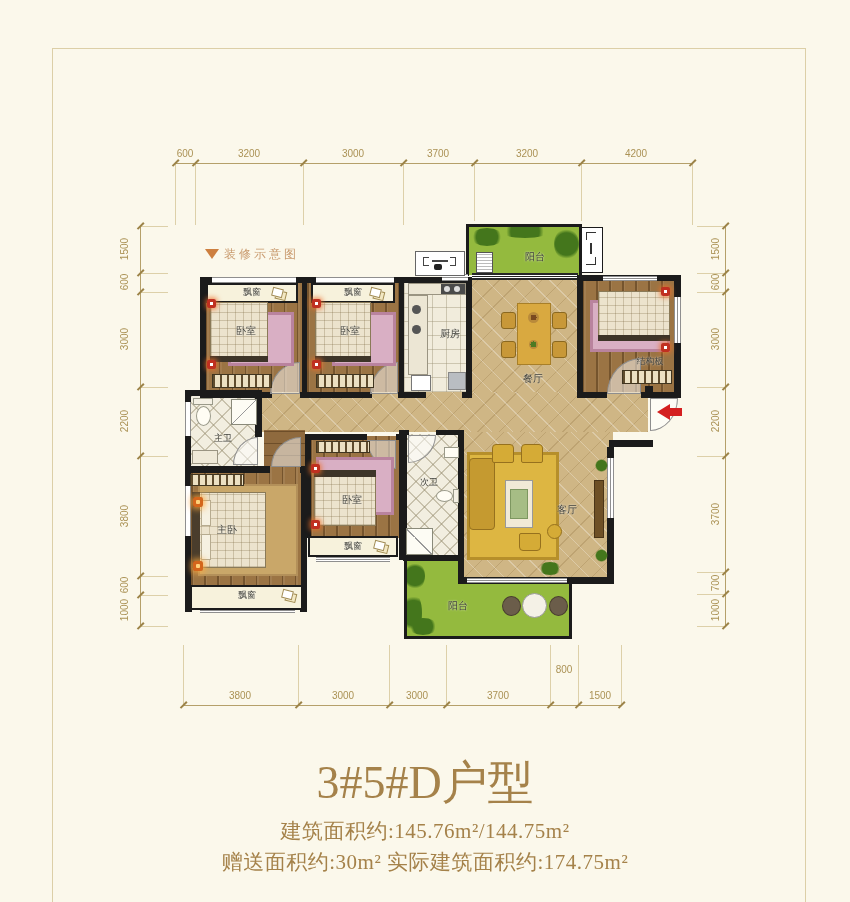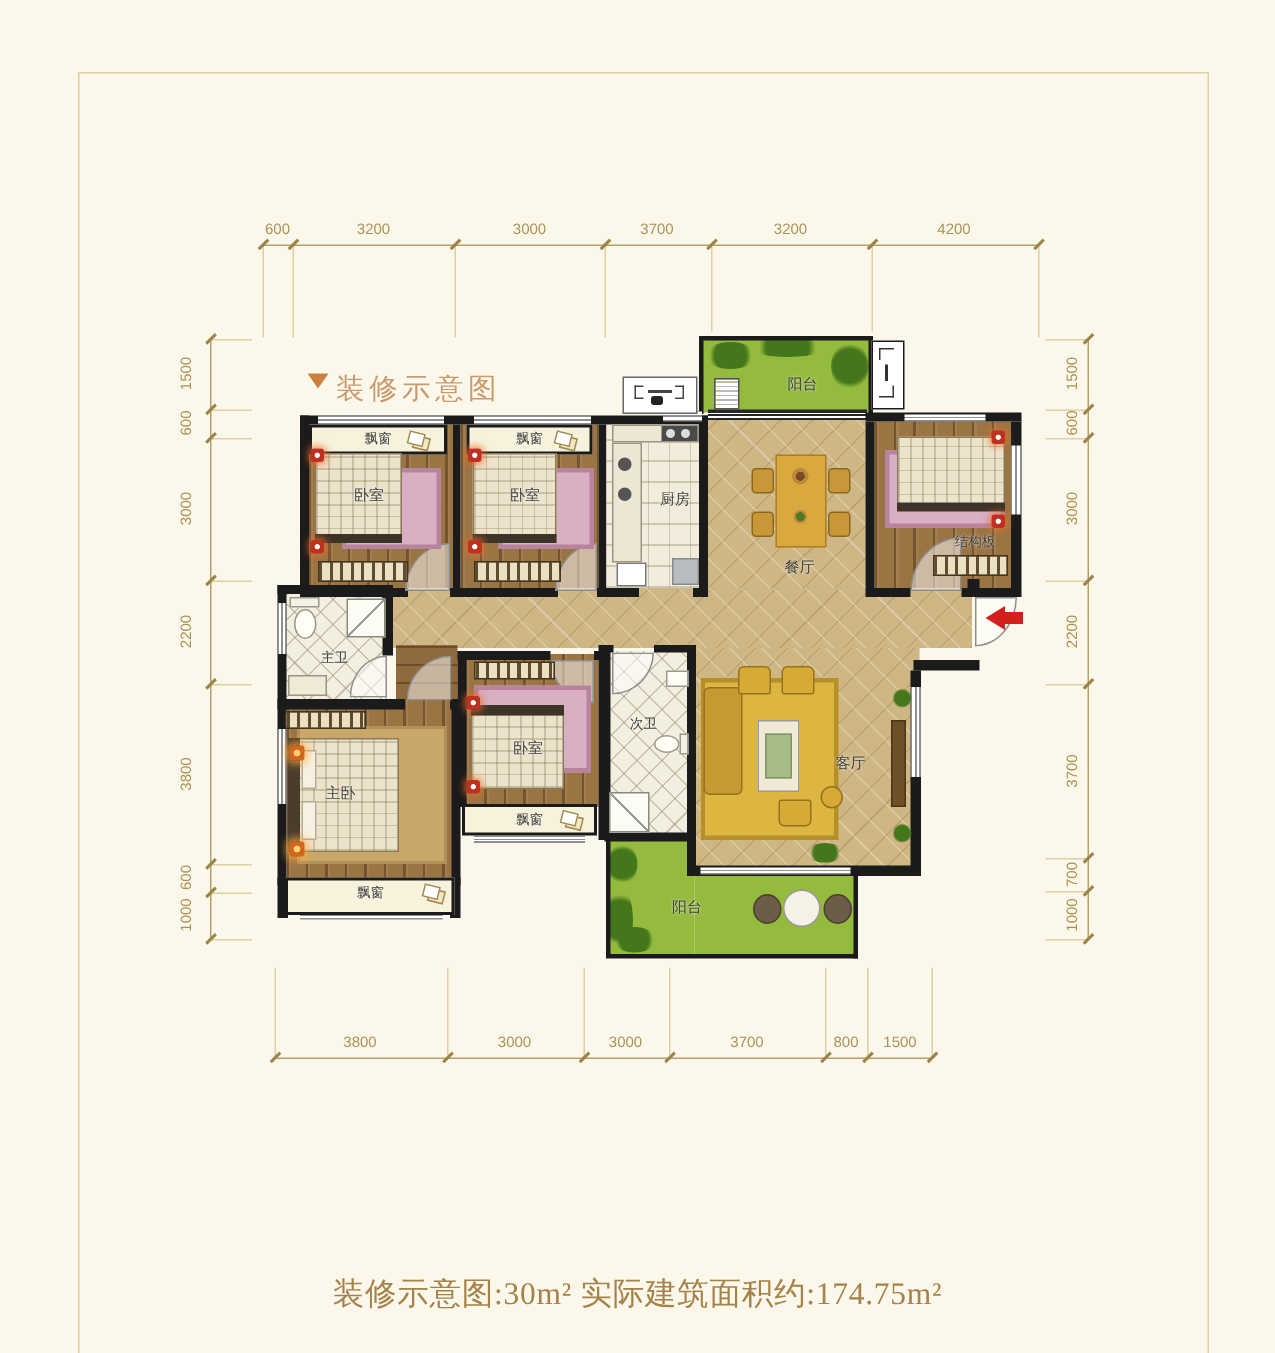--- a/index.html
+++ b/index.html
@@ -31,21 +31,21 @@
   .lbl-s{font-size:9px}
   .furn{position:absolute;box-sizing:border-box}
   
   .dline{position:absolute;background:#b5a06a}
   .ext{position:absolute;background:#ddd0a9}
   .tick{position:absolute;width:9px;height:1.5px;background:#9c8348;transform:rotate(-45deg)}
   .dimlbl{position:absolute;font-size:10px;color:#ab9255;text-align:center;white-space:nowrap}
   .dimv{width:40px;height:14px;transform:rotate(-90deg)}
   
   .note-tri{position:absolute;width:0;height:0;border-left:7px solid transparent;border-right:7px solid transparent;border-top:10px solid #cd7f3f}
-  .note-txt{position:absolute;font-size:19px;letter-spacing:3px;color:#c99a6e}
+  .note-txt{position:absolute;font-size:12px;letter-spacing:3px;color:#c99a6e}
   .title-main{position:absolute;left:0;top:752px;width:850px;text-align:center;font-family:"Liberation Serif",serif;font-size:46px;color:#a5824a}
   .title-sub{position:absolute;left:0;width:850px;text-align:center;font-family:"Liberation Serif",serif;font-size:21px;color:#a5824a;letter-spacing:.5px}
 </style>
 </head>
 <body>
 
 <div class="stage">
   <div class="frame"></div>
 
   <div class="note-tri" style="left:205px;top:249px"></div>
@@ -303,21 +303,21 @@
   <div class="tick" style="left:294px;top:704px"></div>
   <div class="tick" style="left:385px;top:704px"></div>
   <div class="tick" style="left:442px;top:704px"></div>
   <div class="tick" style="left:546px;top:704px"></div>
   <div class="tick" style="left:574px;top:704px"></div>
   <div class="tick" style="left:617px;top:704px"></div>
   <div class="dimlbl" style="left:222px;top:690px;width:36px">3800</div>
   <div class="dimlbl" style="left:325px;top:690px;width:36px">3000</div>
   <div class="dimlbl" style="left:399px;top:690px;width:36px">3000</div>
   <div class="dimlbl" style="left:480px;top:690px;width:36px">3700</div>
-  <div class="dimlbl" style="left:546px;top:690px;width:36px">800</div>
+  <div class="dimlbl" style="left:546px;top:664px;width:36px">800</div>
   <div class="dimlbl" style="left:582px;top:690px;width:36px">1500</div>
 
   <div class="dline" style="left:140px;top:226px;width:1px;height:400px"></div>
   <div class="ext" style="left:140px;top:226px;width:28px;height:1px"></div>
   <div class="ext" style="left:140px;top:273px;width:28px;height:1px"></div>
   <div class="ext" style="left:140px;top:292px;width:28px;height:1px"></div>
   <div class="ext" style="left:140px;top:387px;width:28px;height:1px"></div>
   <div class="ext" style="left:140px;top:456px;width:28px;height:1px"></div>
   <div class="ext" style="left:140px;top:576px;width:28px;height:1px"></div>
   <div class="ext" style="left:140px;top:595px;width:28px;height:1px"></div>
@@ -356,14 +356,16 @@
   <div class="tick" style="left:721px;top:593px"></div>
   <div class="tick" style="left:721px;top:625px"></div>
   <div class="dimlbl dimv" style="left:697px;top:242px">1500</div>
   <div class="dimlbl dimv" style="left:697px;top:275px">600</div>
   <div class="dimlbl dimv" style="left:697px;top:332px">3000</div>
   <div class="dimlbl dimv" style="left:697px;top:414px">2200</div>
   <div class="dimlbl dimv" style="left:697px;top:507px">3700</div>
   <div class="dimlbl dimv" style="left:697px;top:576px">700</div>
   <div class="dimlbl dimv" style="left:697px;top:603px">1000</div>
 
-  <div class="title-sub" style="top:848px">装修示意图:30m²  实际建筑面积约:174.75m²</div>
+  <div class="title-main">3#5#D户型</div>
+  <div class="title-sub" style="top:817px">建筑面积约:145.76m²/144.75m²</div>
+  <div class="title-sub" style="top:848px">赠送面积约:30m²  实际建筑面积约:174.75m²</div>
 </div>
 
 </body></html>

